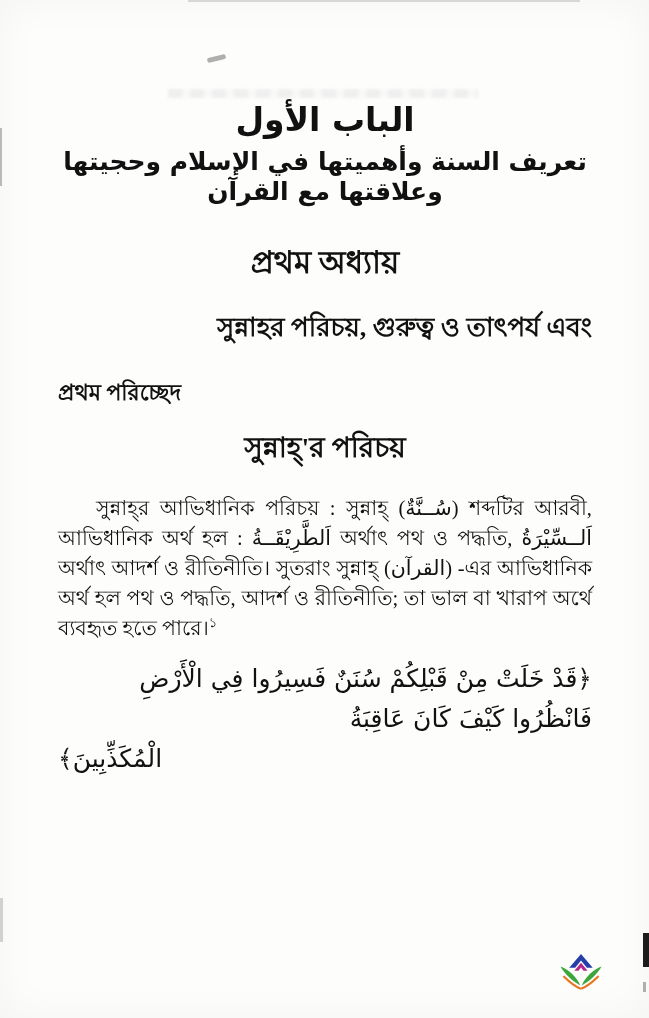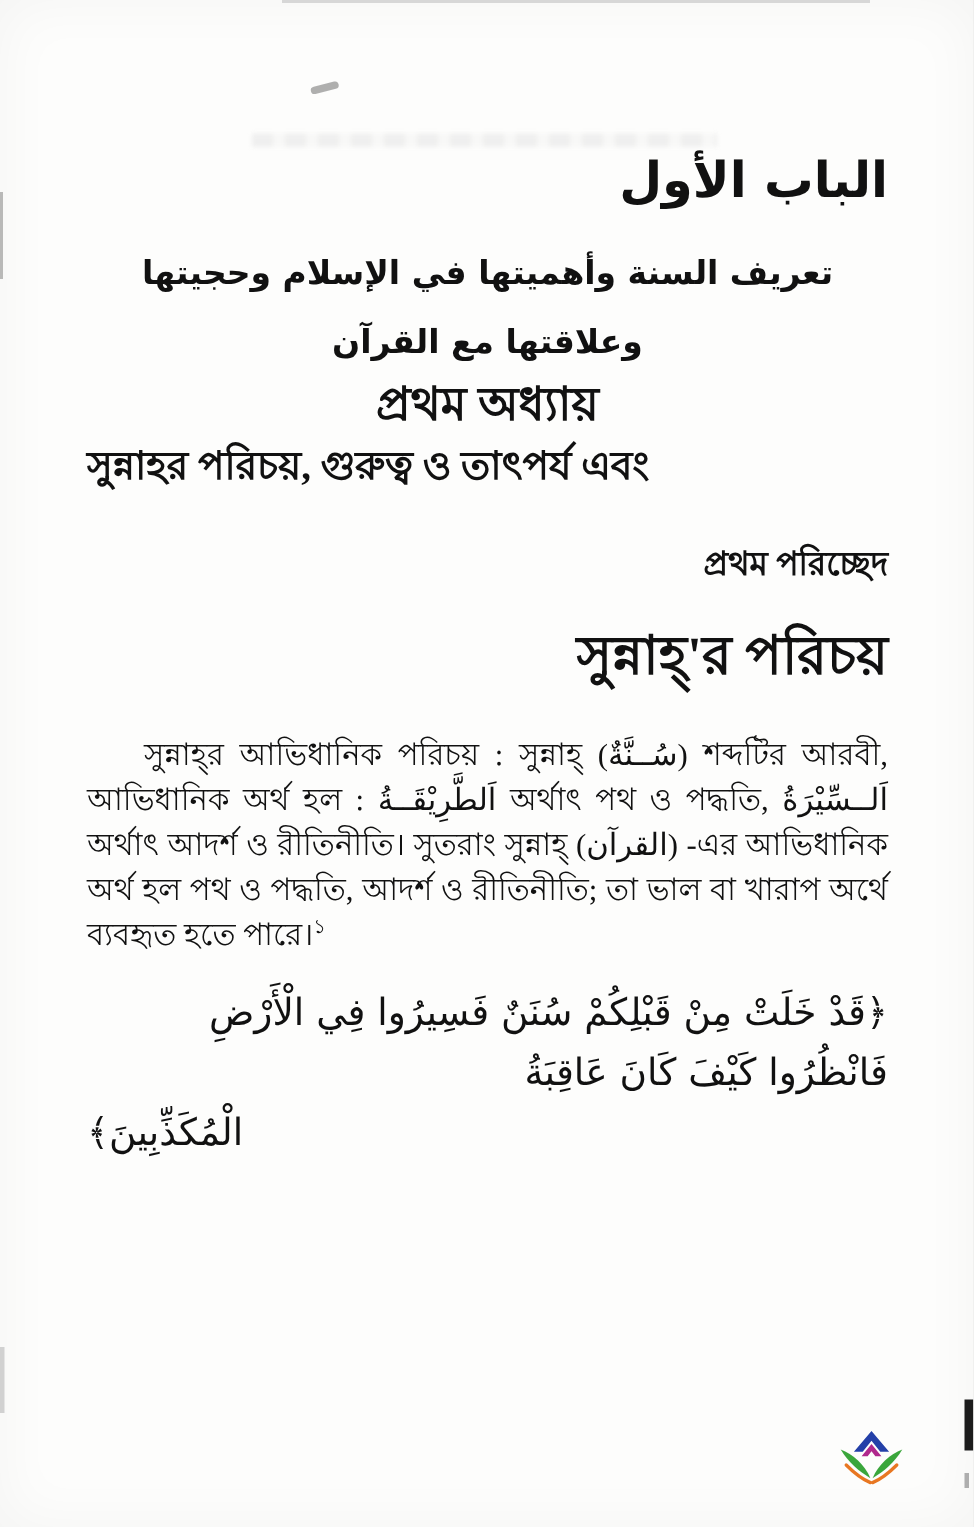--- a/index.html
+++ b/index.html
@@ -14,55 +14,57 @@
     box-shadow:inset 0 0 40px rgba(0,0,0,0.04);
   }
   .content{
     position:absolute;
     left:58px;top:0;
     width:534px;
   }
   .arabic{ direction:rtl; font-family:"DejaVu Sans","Liberation Serif",serif; }
   .arabic-title{
     margin-top:100px;
+    text-align:center;
     font-size:33px;
     font-weight:700;
     line-height:40px;
   }
   .arabic-subtitle{
-    margin-top:20px;
+    margin-top:7px;
     text-align:center;
-    font-size:22px;
+    font-size:25px;
     font-weight:700;
-    line-height:46px;
+    line-height:30px;
   }
   .chapter-heading{
+    margin-top:38px;
     text-align:center;
     font-size:31px;
     font-weight:700;
     line-height:36px;
   }
   .chapter-subtitle{
-    margin-top:4px;
-    text-align:left;
+    margin-top:28px;
+    text-align:right;
     font-size:26px;
     font-weight:700;
     line-height:38px;
   }
   .section-heading{
     margin-top:28px;
-    text-align:right;
+    text-align:left;
     font-size:22px;
     font-weight:700;
     font-family:Liberation Serif, serif;
   }
   .section-title{
     margin-top:14px;
-    text-align:right;
-    font-size:36px;
+    text-align:center;
+    font-size:28px;
     font-weight:700;
   }
   .body-para{
     margin:0;
     margin-top:20px;
     font-size:20.5px;
     line-height:30px;
     text-align:justify;
     text-indent:38px;
   }

